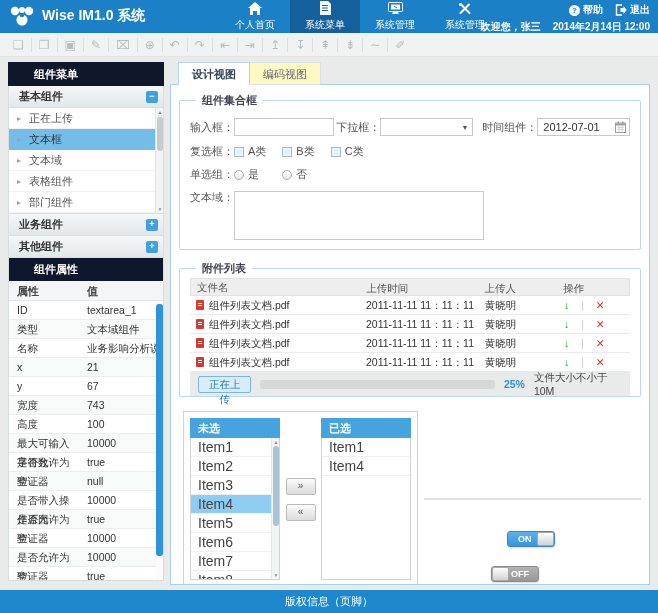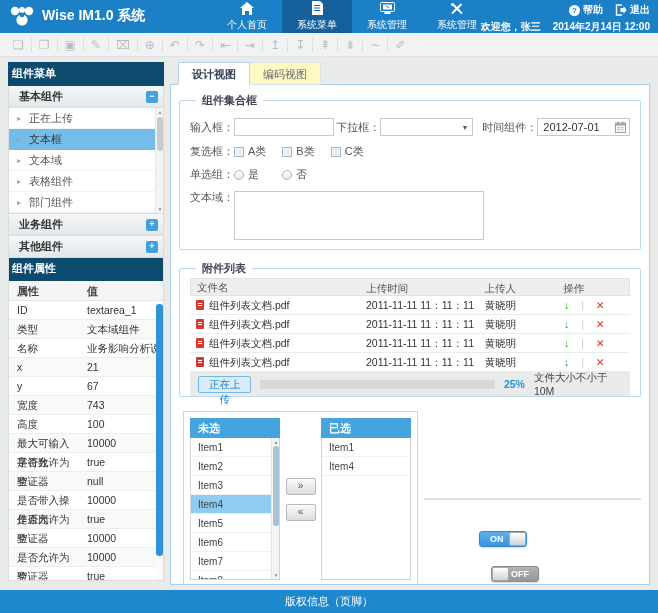--- a/index.html
+++ b/index.html
@@ -2,37 +2,37 @@
 <html><head>
 <meta charset="utf-8">
 <style>
   *{box-sizing:border-box;margin:0;padding:0;}
   html,body{width:658px;height:613px;}
   body{position:relative;background:#e9ebeb;font-family:"Liberation Sans","DejaVu Sans",sans-serif;overflow:hidden;}
 
   
   .hdr{position:absolute;top:0;left:0;right:0;height:33px;background:#1b80c5;z-index:5;}
   .logo{position:absolute;left:10px;top:5px;display:flex;align-items:center;gap:8px;color:#fff;font-size:14px;font-weight:bold;}
-  .nav{position:absolute;left:212px;top:0;height:33px;display:flex;}
+  .nav{position:absolute;left:220px;top:0;height:33px;display:flex;}
   .nav-item{width:70px;height:33px;display:flex;flex-direction:column;align-items:center;justify-content:center;color:#fff;font-size:10px;cursor:pointer;gap:1px;}
   .nav-item.active{background:#13609c;}
   .hdr-right{position:absolute;right:8px;top:3px;text-align:right;color:#fff;font-size:10px;}
   .hdr-top{display:flex;justify-content:flex-end;align-items:center;gap:12px;margin-bottom:3px;}
   .hdr-top .hbtn{display:inline-flex;align-items:center;gap:3px;cursor:pointer;font-weight:bold;}
   .help-badge{width:11px;height:11px;border-radius:50%;background:#fff;color:#1b80c5;font-size:8px;font-weight:bold;display:inline-flex;align-items:center;justify-content:center;}
   .hdr-bottom{display:flex;justify-content:flex-end;gap:12px;font-weight:bold;}
 
   
   .toolbar{position:absolute;top:33px;left:0;right:0;height:24px;background:#f1f2f2;border-bottom:1px solid #e2e3e3;display:flex;align-items:center;padding-left:6px;}
   .tbi{color:#b8bdc1;font-size:12px;line-height:14px;padding:0 7px;border-right:1px solid #dcdfe1;cursor:pointer;}
   .tbi:last-child{border-right:none;}
 
   
   .sidebar{position:absolute;left:8px;top:62px;width:156px;}
-  .p-hd{height:24px;background:#0c4a6e;color:#fff;font-size:11px;font-weight:bold;line-height:24px;padding-left:4px;font-family:Liberation Mono, monospace;}
+  .p-hd{height:24px;background:#0f172a;color:#fff;font-size:11px;font-weight:bold;line-height:24px;padding-left:26px;}
   .acc-hd{height:22px;background:linear-gradient(#f5f7f8,#e2e7ea);border:1px solid #d8dde0;border-top:none;display:flex;align-items:center;justify-content:space-between;padding:0 5px 0 10px;font-size:11px;color:#333;font-weight:bold;cursor:pointer;}
   .acc-btn{width:12px;height:12px;background:#42a0dc;color:#fff;font-size:9px;line-height:11px;text-align:center;border-radius:2px;flex:none;}
   .menu-list{position:relative;height:106px;background:#fff;border:1px solid #d8dde0;border-top:none;overflow:hidden;}
   .menu-item{height:21px;line-height:21px;font-size:11px;color:#555;padding-left:20px;position:relative;border-bottom:1px solid #f2f2f2;cursor:pointer;}
   .menu-item .arr{position:absolute;left:8px;top:0;color:#99a4ac;font-size:8px;}
   .menu-item.sel{background:#74bde9;color:#333;border-color:#74bde9;}
   .vscroll{position:absolute;right:0;top:0;bottom:0;width:8px;background:#f3f4f4;border-left:1px solid #e4e6e7;}
   .vthumb{position:absolute;left:1px;width:6px;background:#c7cbce;border-radius:3px;}
   .sarr{position:absolute;left:0;width:8px;text-align:center;font-size:5px;color:#8a939a;line-height:6px;}
   .sarr.up{top:1px;} .sarr.dn{bottom:1px;}
@@ -87,27 +87,27 @@
   .ptrack{width:250px;height:9px;background:#d8d8d8;border-radius:2px;position:relative;overflow:hidden;}
   .pfill{height:100%;background:#3e9ada;}
   .ppct{color:#2a93d5;font-weight:bold;}
   .pnote{margin-left:auto;color:#444;}
 
   .bottom{display:flex;gap:6px;margin:13px 8px 0 12px;height:178px;align-items:center;}
   .tbox{width:235px;border:1px solid #bdd9ed;padding:6px 6px;display:flex;}
   .tlist{width:90px;flex:none;}
   .tl-hd{height:20px;background:#45a4de;color:#fff;font-size:11px;font-weight:bold;line-height:20px;padding-left:8px;}
   .tl-body{position:relative;height:142px;border:1px solid #d4d4d4;border-top:none;overflow:hidden;background:#fff;}
-  .titem{height:19px;line-height:19px;font-size:10px;color:#444;padding-left:7px;border-bottom:1px solid #f0f0f0;cursor:pointer;}
+  .titem{height:19px;line-height:19px;font-size:14px;color:#444;padding-left:7px;border-bottom:1px solid #f0f0f0;cursor:pointer;}
   .titem.sel{background:#8fccf1;}
   .tbtns{flex:1;display:flex;flex-direction:column;align-items:center;justify-content:center;gap:9px;}
   .tbtn{width:30px;height:17px;background:linear-gradient(#fbfbfb,#dcdcdc);border:1px solid #b9b9b9;border-radius:2px;font-size:10px;color:#555;line-height:14px;text-align:center;cursor:pointer;font-family:inherit;}
   .gbox{flex:1;border:1px solid #e0e0dc;background-color:#f2f2ef;background-image:linear-gradient(#e7e7e3 1px,transparent 1px),linear-gradient(90deg,#e7e7e3 1px,transparent 1px);background-size:17px 17px;position:relative;}
   .toggle{position:absolute;width:48px;height:16px;border-radius:3px;font-size:9px;font-weight:bold;color:#fff;cursor:pointer;box-shadow:0 1px 2px rgba(0,0,0,.15);}
-  .t-on{left:54px;top:32px;background:linear-gradient(#5db1ec,#3b94d8);border:1px solid #3487c8;}
+  .t-on{left:82px;top:32px;background:linear-gradient(#5db1ec,#3b94d8);border:1px solid #3487c8;}
   .t-off{left:66px;top:67px;background:linear-gradient(#b3b3b3,#969696);border:1px solid #8c8c8c;}
   .tlab{position:absolute;top:2px;}
   .t-on .tlab{left:10px;} .t-off .tlab{right:9px;}
   .knob{position:absolute;width:17px;height:14px;top:0;border-radius:2px;background:linear-gradient(#ffffff,#d2d2d2);border:1px solid #a8a8a8;}
   .t-on .knob{right:0;} .t-off .knob{left:0;}
   .loadbar{position:absolute;left:48px;top:116px;width:140px;height:6px;border-radius:3px;background:repeating-linear-gradient(-45deg,#1e66c8 0 5px,#5ba3e8 5px 10px);border:1px solid #2a6fc0;}
 
   .footer{position:absolute;left:0;right:0;bottom:0;height:23px;background:#1d88ce;color:#fff;font-size:11px;line-height:23px;text-align:center;}
 </style>
 </head>

